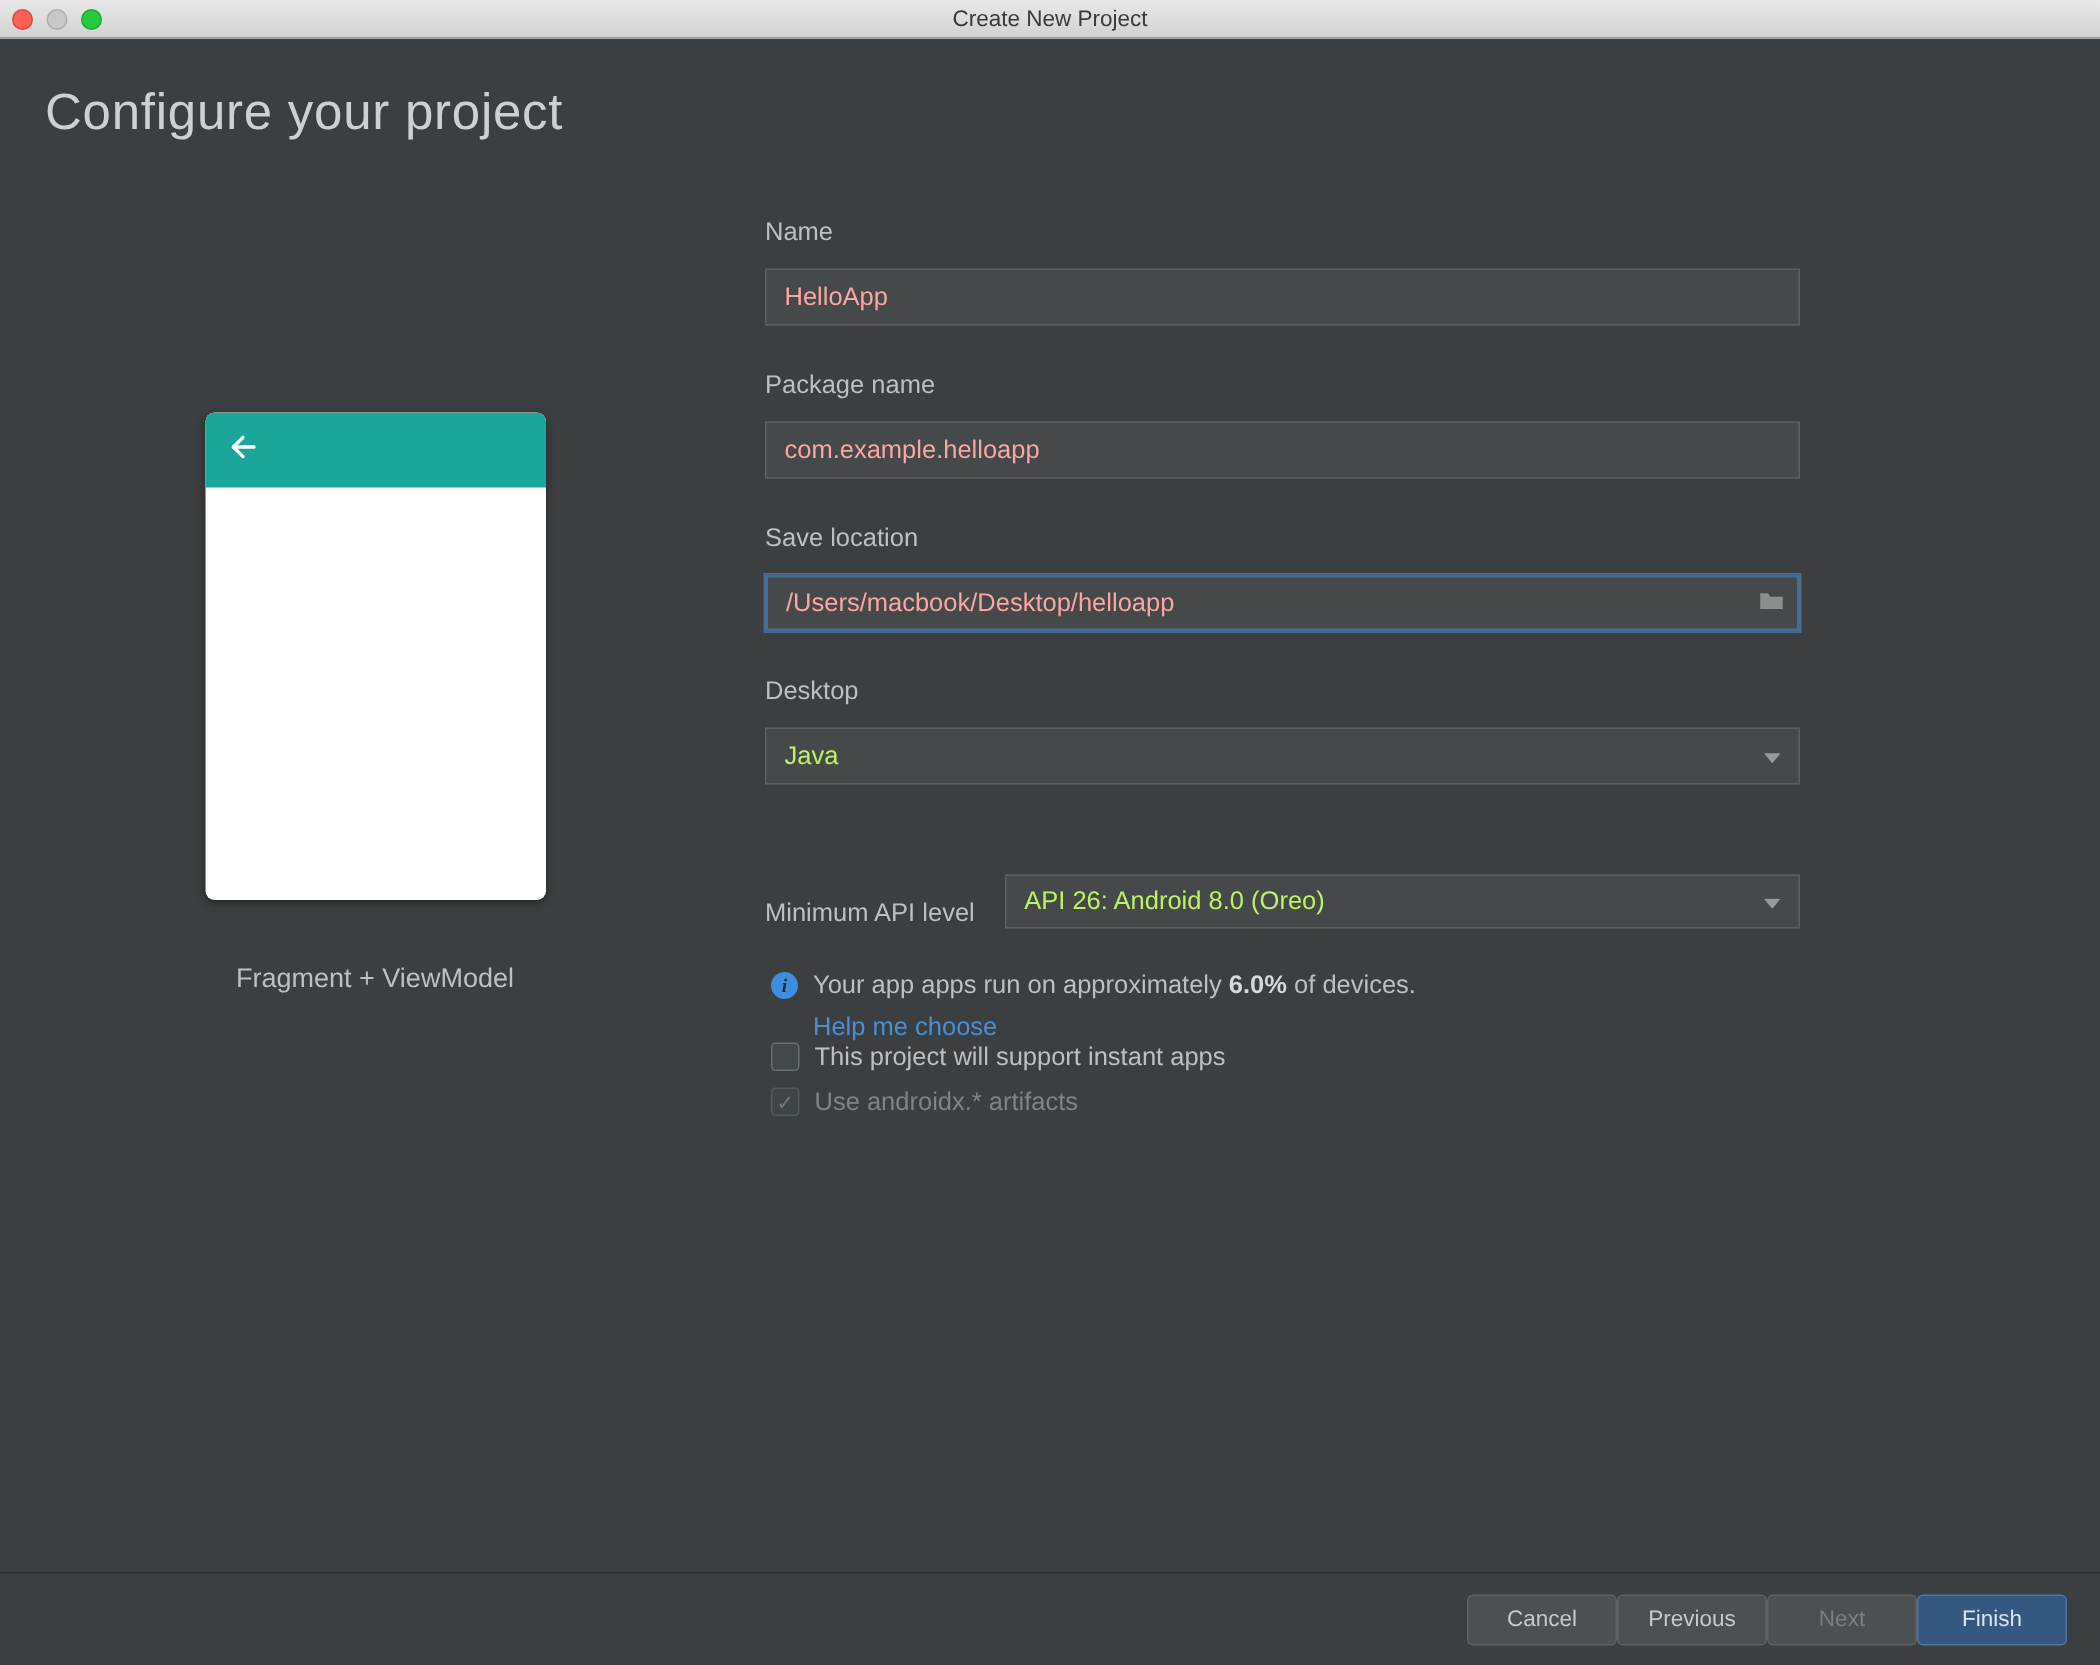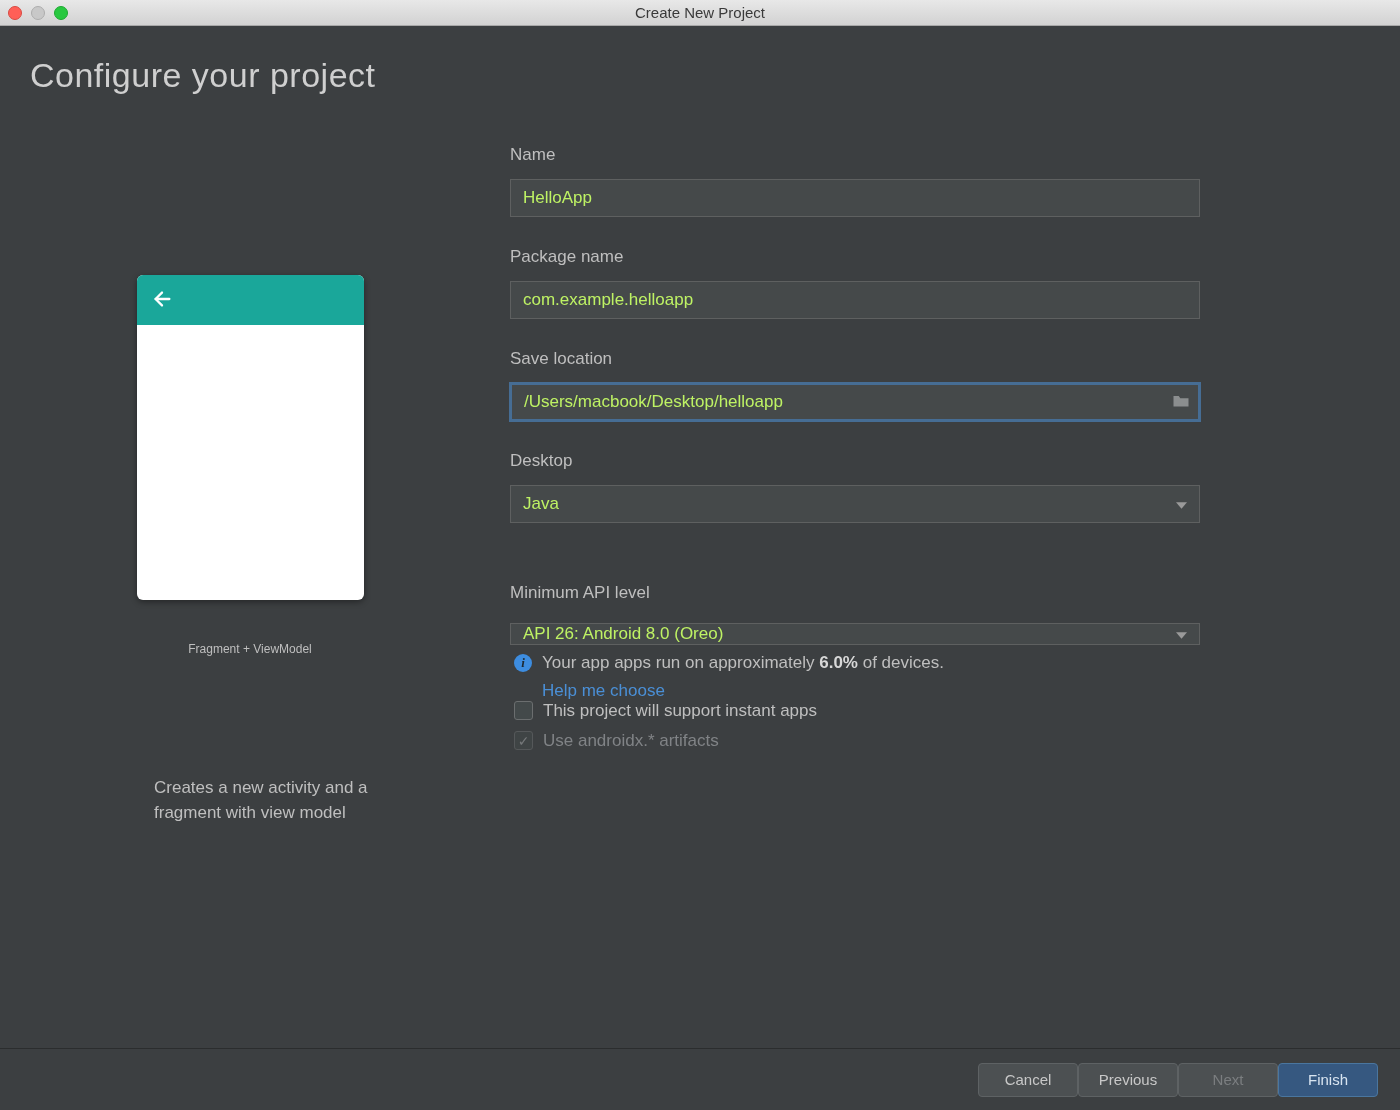--- a/index.html
+++ b/index.html
@@ -85,21 +85,21 @@
     height: 50px;
     background: #1aa79a;
     display: flex;
     align-items: center;
     padding-left: 14px;
   }
   .back-arrow-svg { width: 22px; height: 22px; }
   .preview-caption {
     margin-top: 42px;
     color: #bfbfbf;
-    font-size: 12px;
+    font-size: 18px;
   }
   .preview-desc {
     margin-top: 120px;
     width: 370px;
     color: #bfbfbf;
     font-size: 17px;
     line-height: 1.45;
     align-self: flex-start;
     padding-left: 124px;
   }
@@ -116,21 +116,21 @@
     color: #bfbfbf;
     font-size: 17px;
     margin-bottom: 14px;
     display: block;
   }
   .text-input {
     width: 100%;
     height: 38px;
     background: #45494a;
     border: 1px solid #5e6060;
-    color: #bef264;
+    color: #fca5a5;
     font-size: 17px;
     padding: 0 12px;
     outline: none;
   }
   .input-wrap { position: relative; }
   .input-focused {
     border: 2px solid #466d94;
     box-shadow: 0 0 0 1px #466d94;
   }
   .folder-icon {
@@ -151,25 +151,24 @@
     padding: 0 12px;
     display: flex;
     align-items: center;
     justify-content: space-between;
     cursor: pointer;
   }
   .select-caret { color: #9a9a9a; }
   
   .api-row {
     display: flex;
-    align-items: flex-start;
+    align-items: flex-end;
     gap: 20px;
     margin-top: 30px;
-    margin-bottom: 8px;
-    flex-direction: column;
+    margin-bottom: 28px;
   }
   .api-row .select-input { flex: 1; height: 36px; }
   
   .info-row {
     display: flex;
     align-items: center;
     gap: 10px;
     margin-bottom: 8px;
     margin-left: 4px;
   }
@@ -271,21 +270,20 @@
         <div class="phone-topbar">
           <span>
             <svg class="back-arrow-svg" viewBox="0 0 24 24" fill="none" stroke="#ffffff" stroke-width="2.5" stroke-linecap="round" stroke-linejoin="round">
               <line x1="20" y1="12" x2="5" y2="12"></line>
               <polyline points="12 19 5 12 12 5"></polyline>
             </svg>
           </span>
         </div>
       </div>
       <div class="preview-caption">Fragment + ViewModel</div>
-      <div class="preview-desc">Creates a new activity and a fragment with view model</div>
     </div>
 
     <div class="form-col">
 
       <div class="field-group">
         <label class="field-label">Name</label>
         <input class="text-input" type="text" value="HelloApp" style="">
       </div>
 
       <div class="field-group">

